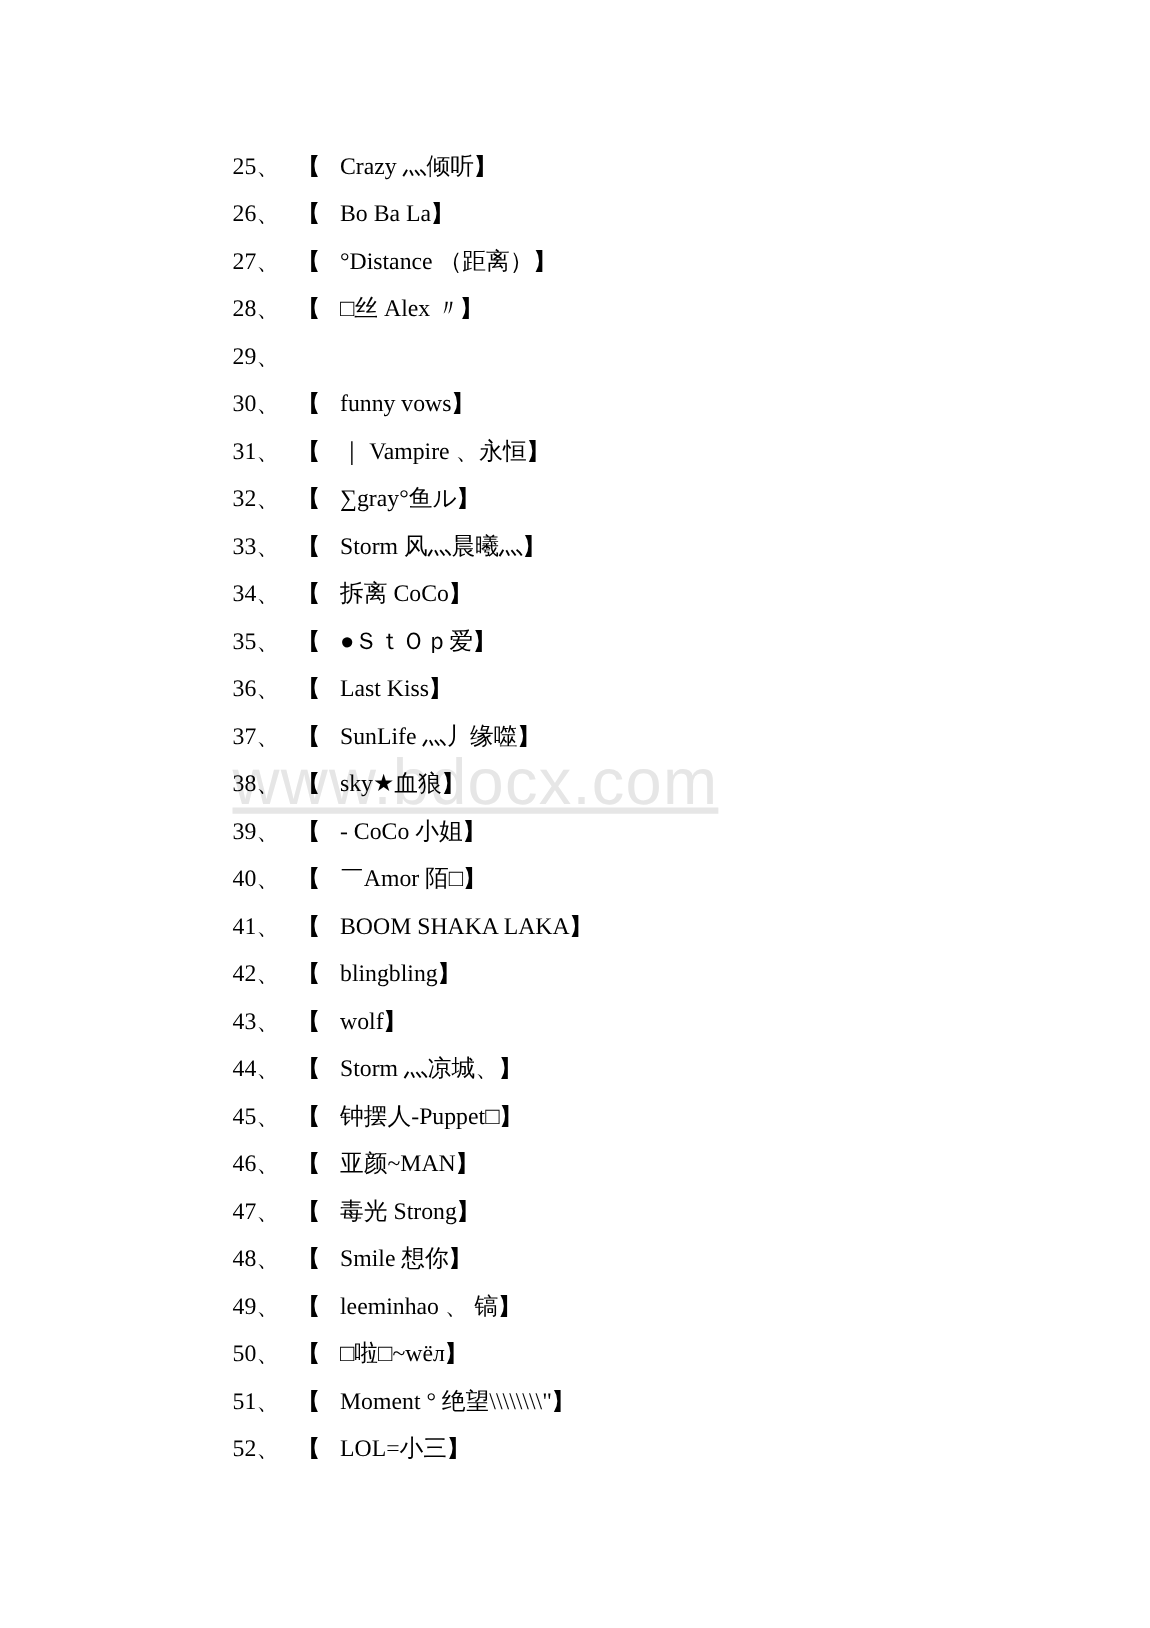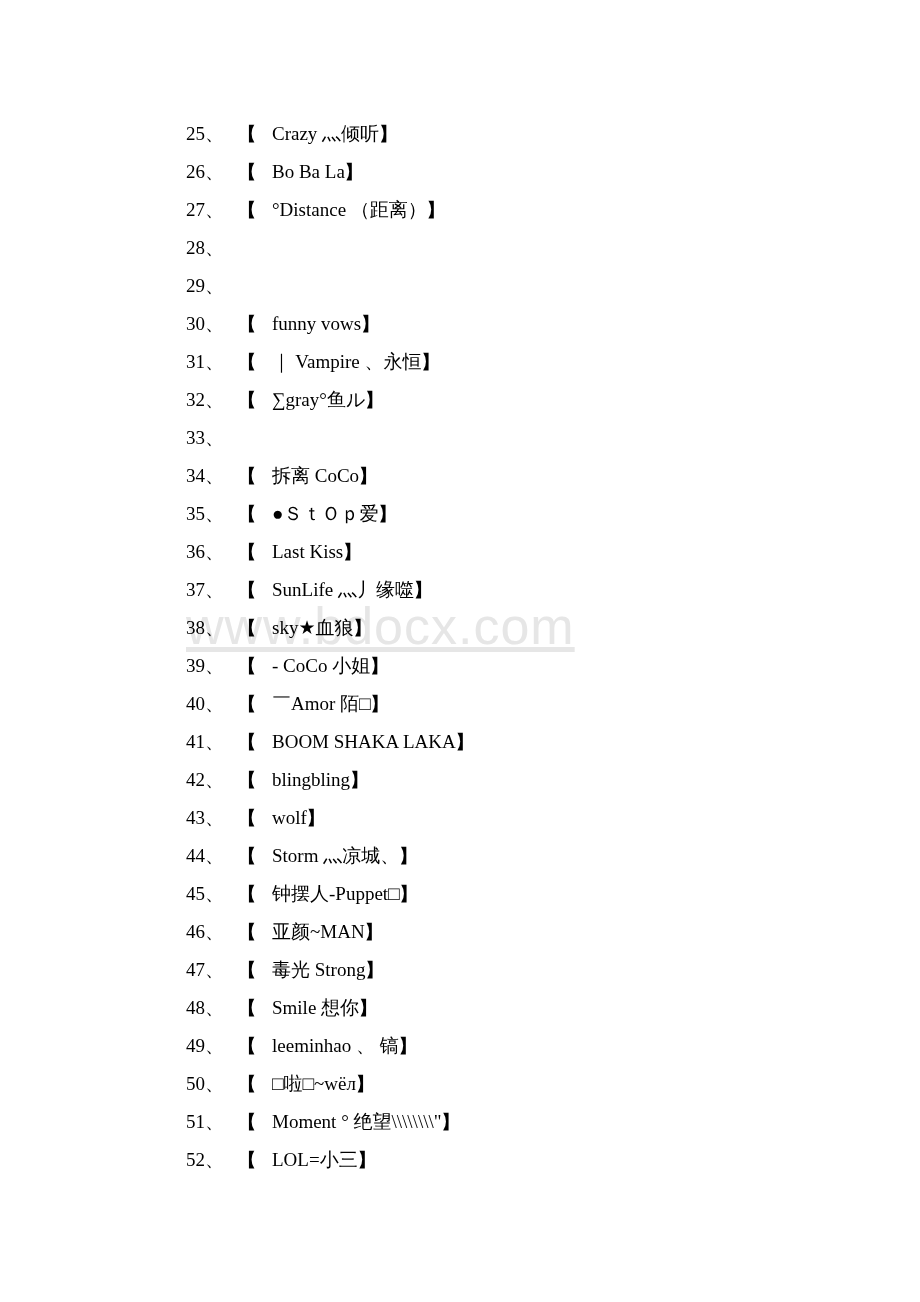--- a/index.html
+++ b/index.html
@@ -90,38 +90,40 @@
       <div class="entry-row">
         <span class="entry-index">26、</span>
         <span class="entry-content"><span class="bracket">【</span><span class="entry-gap"></span><span>Bo Ba La</span><span class="bracket">】</span></span>
       </div>
       <div class="entry-row">
         <span class="entry-index">27、</span>
         <span class="entry-content"><span class="bracket">【</span><span class="entry-gap"></span><span>°Distance （距离）</span><span class="bracket">】</span></span>
       </div>
       <div class="entry-row">
         <span class="entry-index">28、</span>
+        <span class="entry-content"><span class="bracket">【</span><span class="entry-gap"></span><span>□丝 Alex 〃</span><span class="bracket">】</span></span>
       </div>
       <div class="entry-row">
         <span class="entry-index">29、</span>
       </div>
       <div class="entry-row">
         <span class="entry-index">30、</span>
         <span class="entry-content"><span class="bracket">【</span><span class="entry-gap"></span><span>funny vows</span><span class="bracket">】</span></span>
       </div>
       <div class="entry-row">
         <span class="entry-index">31、</span>
         <span class="entry-content"><span class="bracket">【</span><span class="entry-gap"></span><span>｜ Vampire 、永恒</span><span class="bracket">】</span></span>
       </div>
       <div class="entry-row">
         <span class="entry-index">32、</span>
         <span class="entry-content"><span class="bracket">【</span><span class="entry-gap"></span><span>∑gray°鱼ル</span><span class="bracket">】</span></span>
       </div>
       <div class="entry-row">
         <span class="entry-index">33、</span>
+        <span class="entry-content"><span class="bracket">【</span><span class="entry-gap"></span><span>Storm 风灬晨曦灬</span><span class="bracket">】</span></span>
       </div>
       <div class="entry-row">
         <span class="entry-index">34、</span>
         <span class="entry-content"><span class="bracket">【</span><span class="entry-gap"></span><span>拆离 CoCo</span><span class="bracket">】</span></span>
       </div>
       <div class="entry-row">
         <span class="entry-index">35、</span>
         <span class="entry-content"><span class="bracket">【</span><span class="entry-gap"></span><span>●ＳｔＯｐ爱</span><span class="bracket">】</span></span>
       </div>
       <div class="entry-row">

